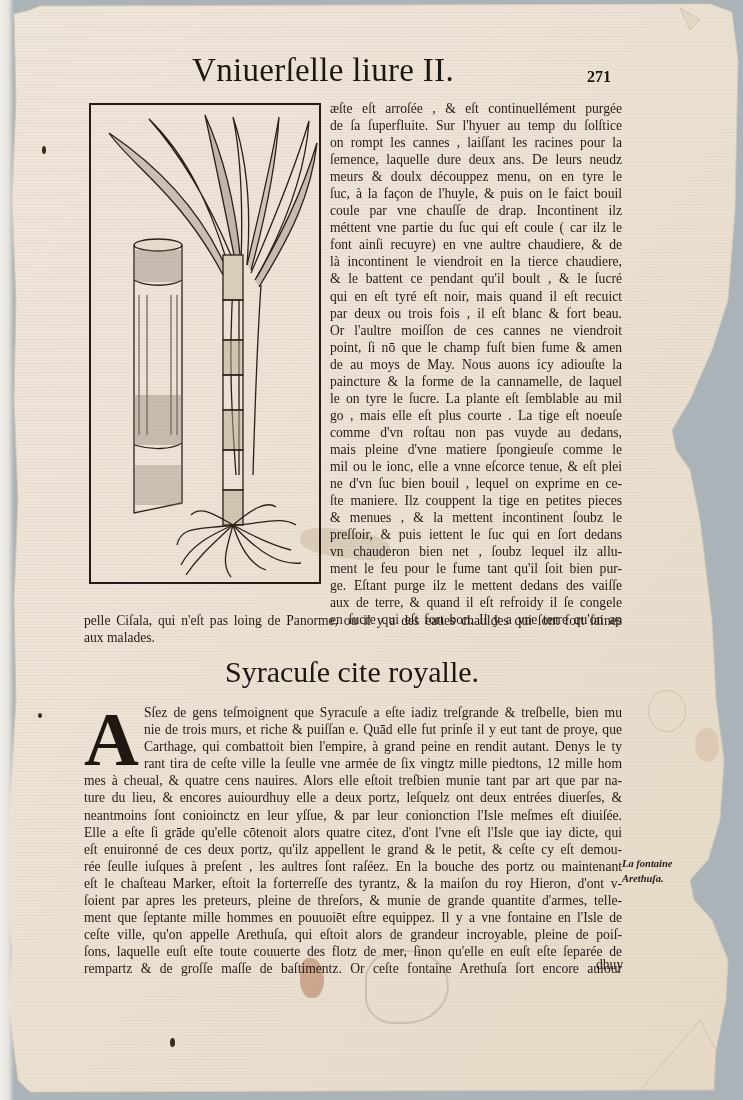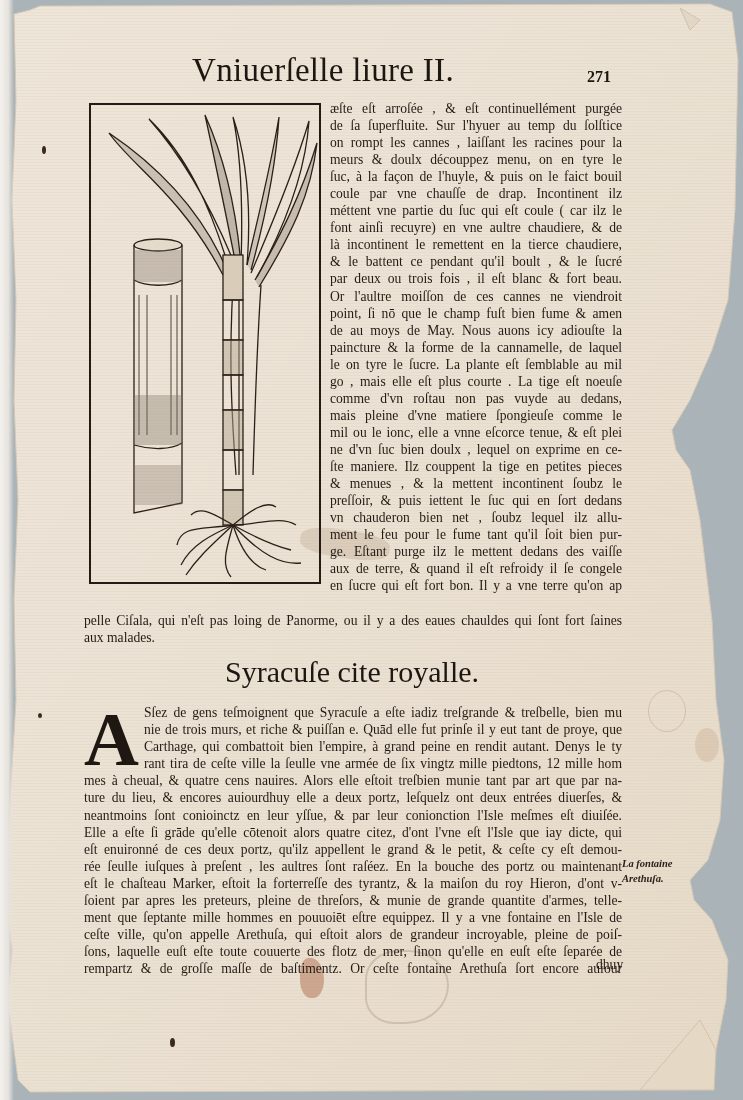--- a/index.html
+++ b/index.html
@@ -141,38 +141,40 @@
         <rect x="43" y="290" width="48" height="50" fill="#7d7263" fill-opacity="0.35" stroke="none"></rect>
         <rect x="43" y="360" width="48" height="40" fill="#7d7263" fill-opacity="0.3" stroke="none"></rect>
       </g>
     </svg>
   </div>
 
   <div class="right-col">
     <span class="ln">æſte eſt arroſée , &amp; eſt continuellément purgée</span>
     <span class="ln">de ſa ſuperfluite. Sur l'hyuer au temp du ſolſtice</span>
     <span class="ln">on rompt les cannes , laiſſant les racines pour la</span>
+    <span class="ln">ſemence, laquelle dure deux ans. De leurs neudz</span>
     <span class="ln">meurs &amp; doulx découppez menu, on en tyre le</span>
     <span class="ln">ſuc, à la façon de l'huyle, &amp; puis on le faict bouil</span>
     <span class="ln">coule par vne chauſſe de drap. Incontinent ilz</span>
     <span class="ln">méttent vne partie du ſuc qui eſt coule ( car ilz le</span>
     <span class="ln">font ainſi recuyre) en vne aultre chaudiere, &amp; de</span>
-    <span class="ln">là incontinent le remettent en la tierce chaudiere,</span>
+    <span class="ln">là incontinent le viendroit en la tierce chaudiere,</span>
     <span class="ln">&amp; le battent ce pendant qu'il boult , &amp; le ſucré</span>
+    <span class="ln">qui en eſt tyré eſt noir, mais quand il eſt recuict</span>
     <span class="ln">par deux ou trois fois , il eſt blanc &amp; fort beau.</span>
     <span class="ln">Or l'aultre moiſſon de ces cannes ne viendroit</span>
     <span class="ln">point, ſi nō que le champ fuſt bien fume &amp; amen</span>
     <span class="ln">de au moys de May. Nous auons icy adiouſte la</span>
     <span class="ln">paincture &amp; la forme de la cannamelle, de laquel</span>
     <span class="ln">le on tyre le ſucre. La plante eſt ſemblable au mil</span>
     <span class="ln">go , mais elle eſt plus courte . La tige eſt noeuſe</span>
     <span class="ln">comme d'vn roſtau non pas vuyde au dedans,</span>
     <span class="ln">mais pleine d'vne matiere ſpongieuſe comme le</span>
     <span class="ln">mil ou le ionc, elle a vnne eſcorce tenue, &amp; eſt plei</span>
-    <span class="ln">ne d'vn ſuc bien doulx , lequel on exprime en ce-</span>
+    <span class="ln">ne d'vn ſuc bien bouil , lequel on exprime en ce-</span>
     <span class="ln">ſte maniere. Ilz couppent la tige en petites pieces</span>
     <span class="ln">&amp; menues , &amp; la mettent incontinent ſoubz le</span>
     <span class="ln">preſſoir, &amp; puis iettent le ſuc qui en ſort dedans</span>
     <span class="ln">vn chauderon bien net , ſoubz lequel ilz allu-</span>
     <span class="ln">ment le feu pour le fume tant qu'il ſoit bien pur-</span>
     <span class="ln">ge. Eſtant purge ilz le mettent dedans des vaiſſe</span>
     <span class="ln">aux de terre, &amp; quand il eſt refroidy il ſe congele</span>
     <span class="ln">en ſucre qui eſt fort bon. Il y a vne terre qu'on ap</span>
   </div>
 

